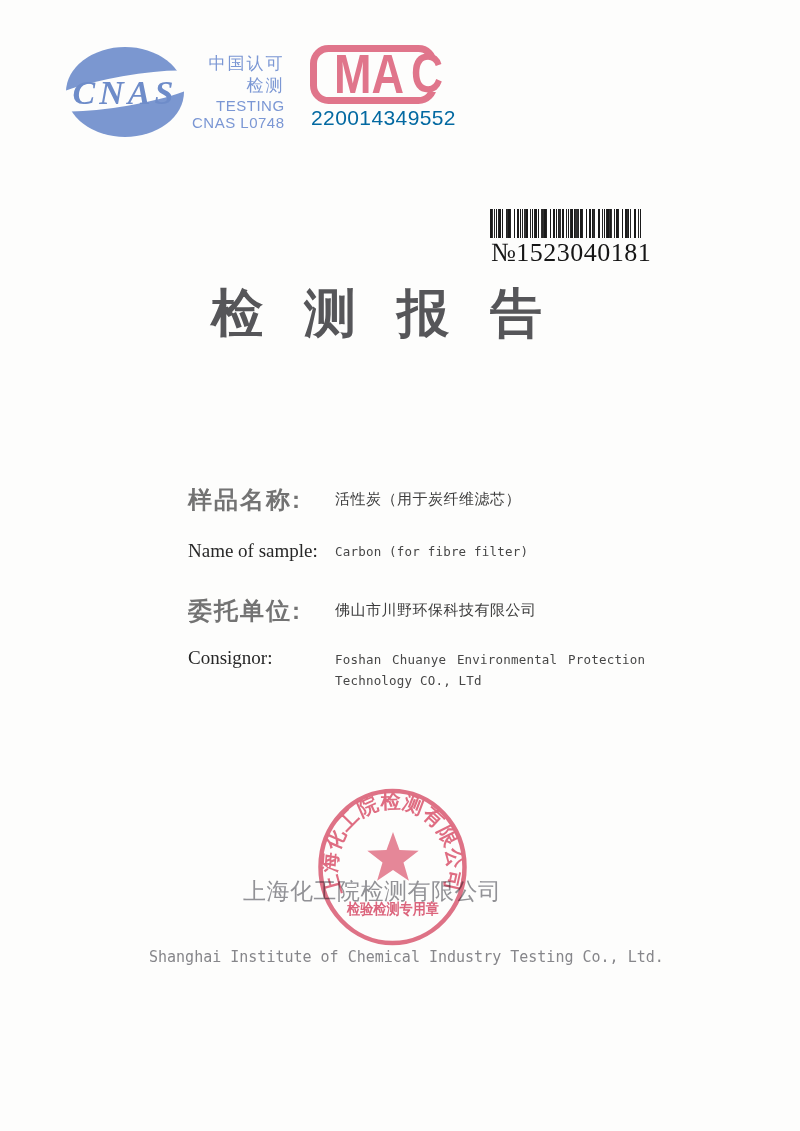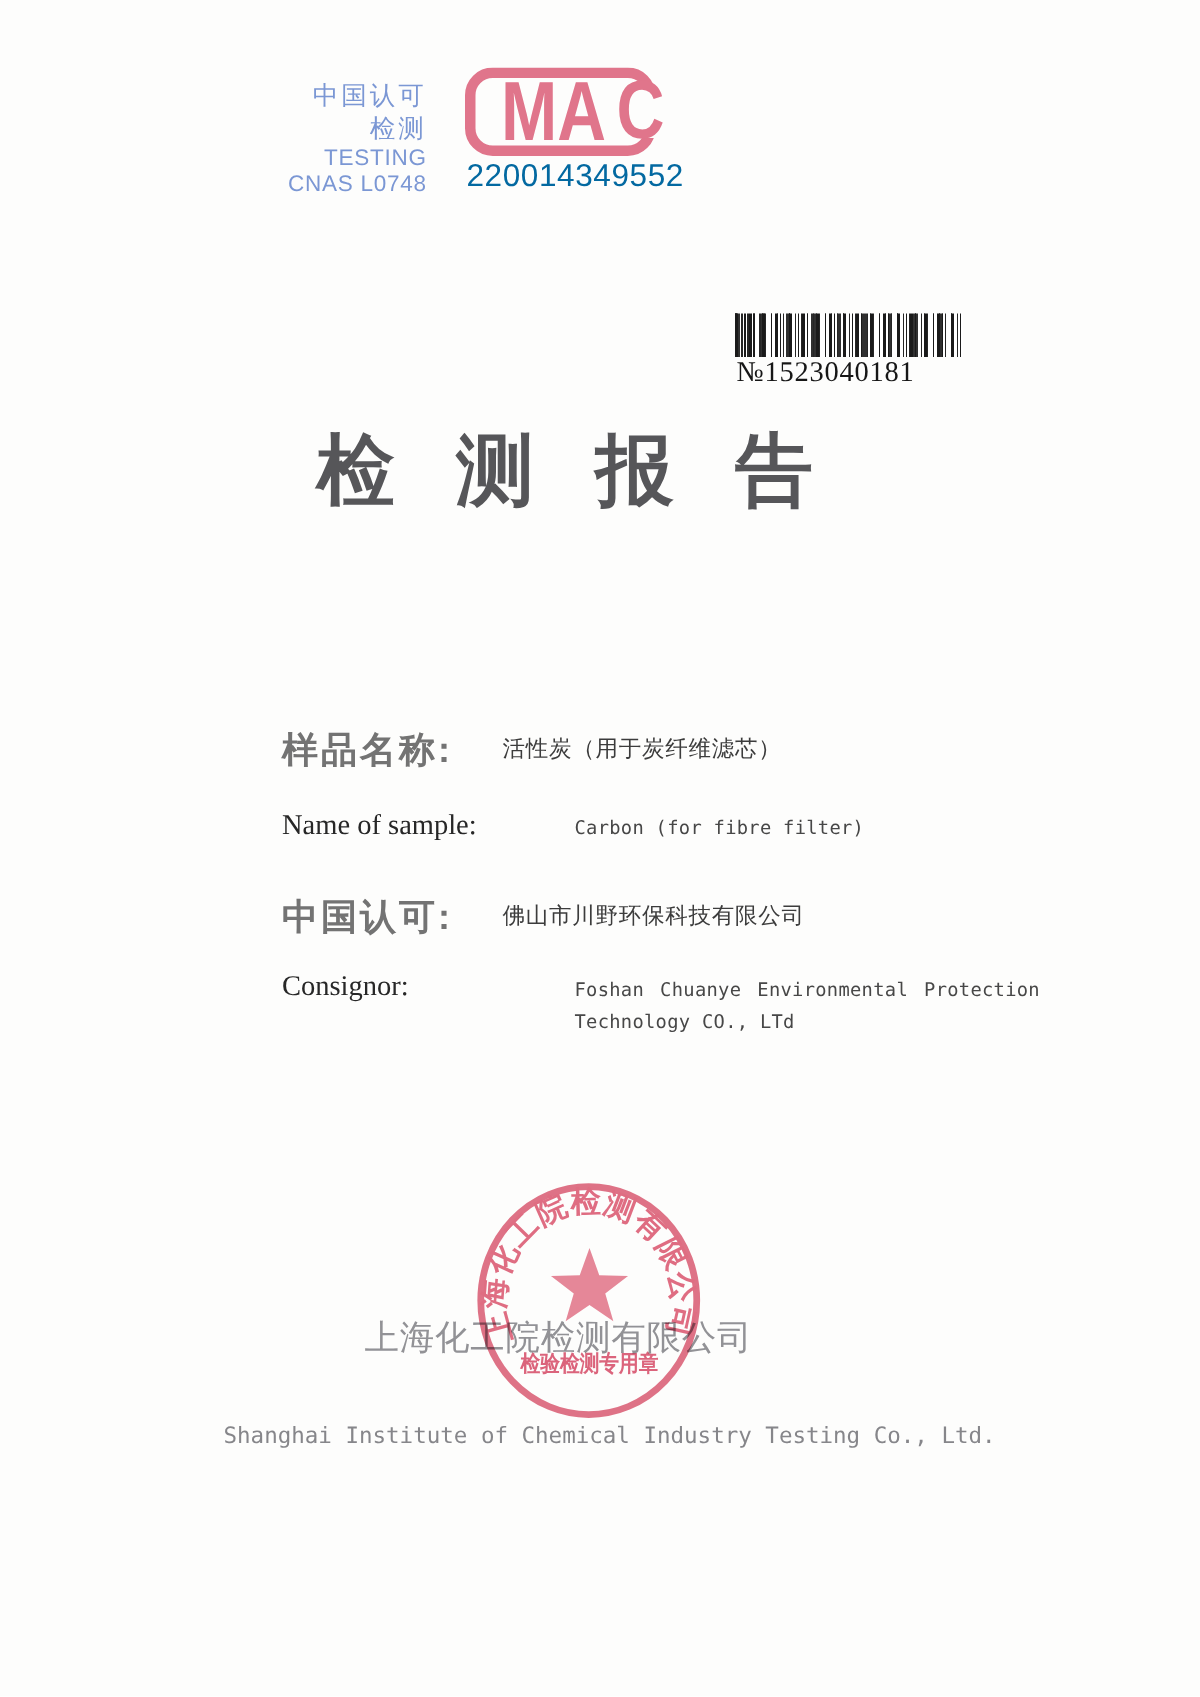--- a/index.html
+++ b/index.html
@@ -25,41 +25,41 @@
     left:490px;top:209px;width:152px;height:29px;
     background-color:#fff;
     background-image:
       repeating-linear-gradient(90deg,#1a1a1a 0 1px,transparent 1px 6px),
       repeating-linear-gradient(90deg,#1a1a1a 0 2px,transparent 2px 9px),
       repeating-linear-gradient(90deg,#262626 0 1px,transparent 1px 4px),
       repeating-linear-gradient(90deg,#303030 0 3px,transparent 3px 17px);
   }
   .barcode-number{
     left:491px;top:238px;font-family:"Liberation Serif", serif;
-    font-size:19px;color:#161616;letter-spacing:.5px;
+    font-size:26px;color:#161616;letter-spacing:.5px;
   }
 
   
   .title-zh{
     left:211px;top:279px;
     font-size:52px;font-weight:700;letter-spacing:41px;
     color:#565659;white-space:nowrap;
   }
   .title-en{
     left:308px;top:356px;
     font-family:"Liberation Serif", serif;
     font-size:33px;font-weight:700;letter-spacing:1.5px;word-spacing:12px;
     color:#535356;white-space:nowrap;
   }
 
   
   .label-zh{font-size:24px;font-weight:700;color:#737373;letter-spacing:2px;white-space:nowrap;}
   .label-en{font-family:"Liberation Serif", serif;font-size:19px;color:#272727;white-space:nowrap;}
   .value-zh{font-size:15px;color:#3c3c3c;letter-spacing:.5px;white-space:nowrap;}
-  .value-en{font-family:"DejaVu Sans Mono", monospace;font-size:12.5px;color:#474747;letter-spacing:.2px;white-space:nowrap;margin-left:48px;}
+  .value-en{font-family:"DejaVu Sans Mono", monospace;font-size:12.5px;color:#474747;letter-spacing:.2px;white-space:nowrap;}
   .row1-label{left:188px;top:484px;}
   .row1-value{left:335px;top:490px;}
   .row2-label{left:188px;top:540px;}
   .row2-value{left:335px;top:544px;}
   .row3-label{left:188px;top:595px;}
   .row3-value{left:335px;top:601px;}
   .row4-label{left:188px;top:647px;}
   .row4-value-l1{left:335px;top:652px;width:306px;word-spacing:3px;}
   .row4-value-l2{left:335px;top:673px;}
 
@@ -68,20 +68,27 @@
   .footer-en{left:149px;top:948px;font-family:"DejaVu Sans Mono", monospace;font-size:15px;color:#86868a;white-space:nowrap;}
 
   
   .stamp{left:316px;top:787px;width:153px;height:162px;mix-blend-mode:multiply;opacity:.88;}
 </style>
 </head>
 <body>
 
 <div class="page">
 
+  <div class="abs cnas-logo">
+    <svg width="124" height="96" viewBox="0 0 124 96">
+      <ellipse cx="61" cy="47" rx="59" ry="45" fill="#7b97d0"></ellipse>
+      <ellipse cx="61" cy="46" rx="82" ry="15" fill="#fdfdfc" transform="rotate(-10 61 46)"></ellipse>
+      <text x="61" y="59" text-anchor="middle" font-family="Liberation Serif, serif" font-size="34" font-weight="bold" font-style="italic" letter-spacing="4" fill="#6e8cc9">CNAS</text>
+    </svg>
+  </div>
   <div class="abs cnas-textblock">
     <div class="cnas-zh">中国认可</div>
     <div class="cnas-zh">检测</div>
     <div class="cnas-en">TESTING</div>
     <div class="cnas-en">CNAS L0748</div>
   </div>
 
   <div class="abs cma-logo">
     <svg width="138" height="60" viewBox="0 0 138 60">
       <rect x="4.5" y="3.5" width="120" height="52" rx="15" fill="none" stroke="#e0758b" stroke-width="7"></rect>
@@ -96,21 +103,21 @@
   <div class="abs barcode-number">№1523040181</div>
 
   <div class="abs title-zh">检测报告</div>
 
   <div class="abs label-zh row1-label">样品名称:</div>
   <div class="abs value-zh row1-value">活性炭（用于炭纤维滤芯）</div>
 
   <div class="abs label-en row2-label">Name of sample:</div>
   <div class="abs value-en row2-value">Carbon (for fibre filter)</div>
 
-  <div class="abs label-zh row3-label">中国认可:</div>
+  <div class="abs label-zh row3-label">委托单位:</div>
   <div class="abs value-zh row3-value">佛山市川野环保科技有限公司</div>
 
   <div class="abs label-en row4-label">Consignor:</div>
   <div class="abs value-en row4-value-l1">Foshan Chuanye Environmental Protection</div>
   <div class="abs value-en row4-value-l2">Technology CO., LTd</div>
 
   <div class="abs footer-zh">上海化工院检测有限公司</div>
   <div class="abs footer-en">Shanghai Institute of Chemical Industry Testing Co., Ltd.</div>
 
   <div class="abs stamp">

